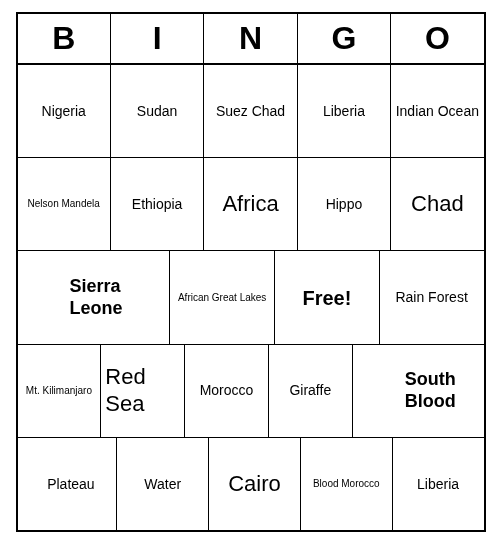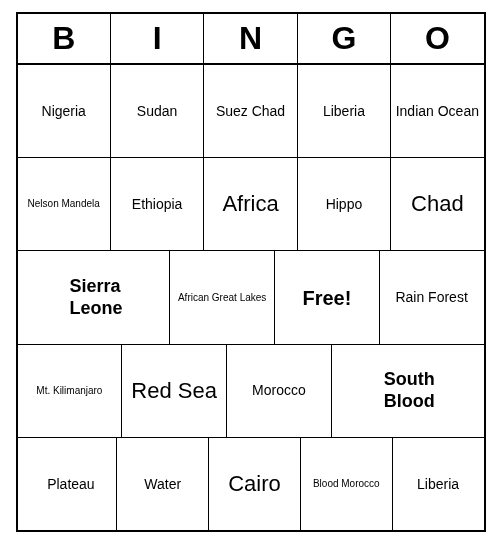--- a/index.html
+++ b/index.html
@@ -108,20 +108,21 @@
       <div class="bingo-row">
         <div class="bingo-cell medium-large">Sierra Leone</div>
         <div class="bingo-cell small">African Great Lakes</div>
         <div class="bingo-cell free">Free!</div>
         <div class="bingo-cell">Rain Forest</div>
       </div>
       <div class="bingo-row">
         <div class="bingo-cell small">Mt. Kilimanjaro</div>
         <div class="bingo-cell large">Red Sea</div>
         <div class="bingo-cell">Morocco</div>
+        <div class="bingo-cell">Giraffe</div>
         <div class="bingo-cell medium-large">South Blood</div>
       </div>
       <div class="bingo-row">
         <div class="bingo-cell">Plateau</div>
         <div class="bingo-cell">Water</div>
         <div class="bingo-cell large">Cairo</div>
         <div class="bingo-cell small">Blood Morocco</div>
         <div class="bingo-cell">Liberia</div>
       </div>
     </div>

